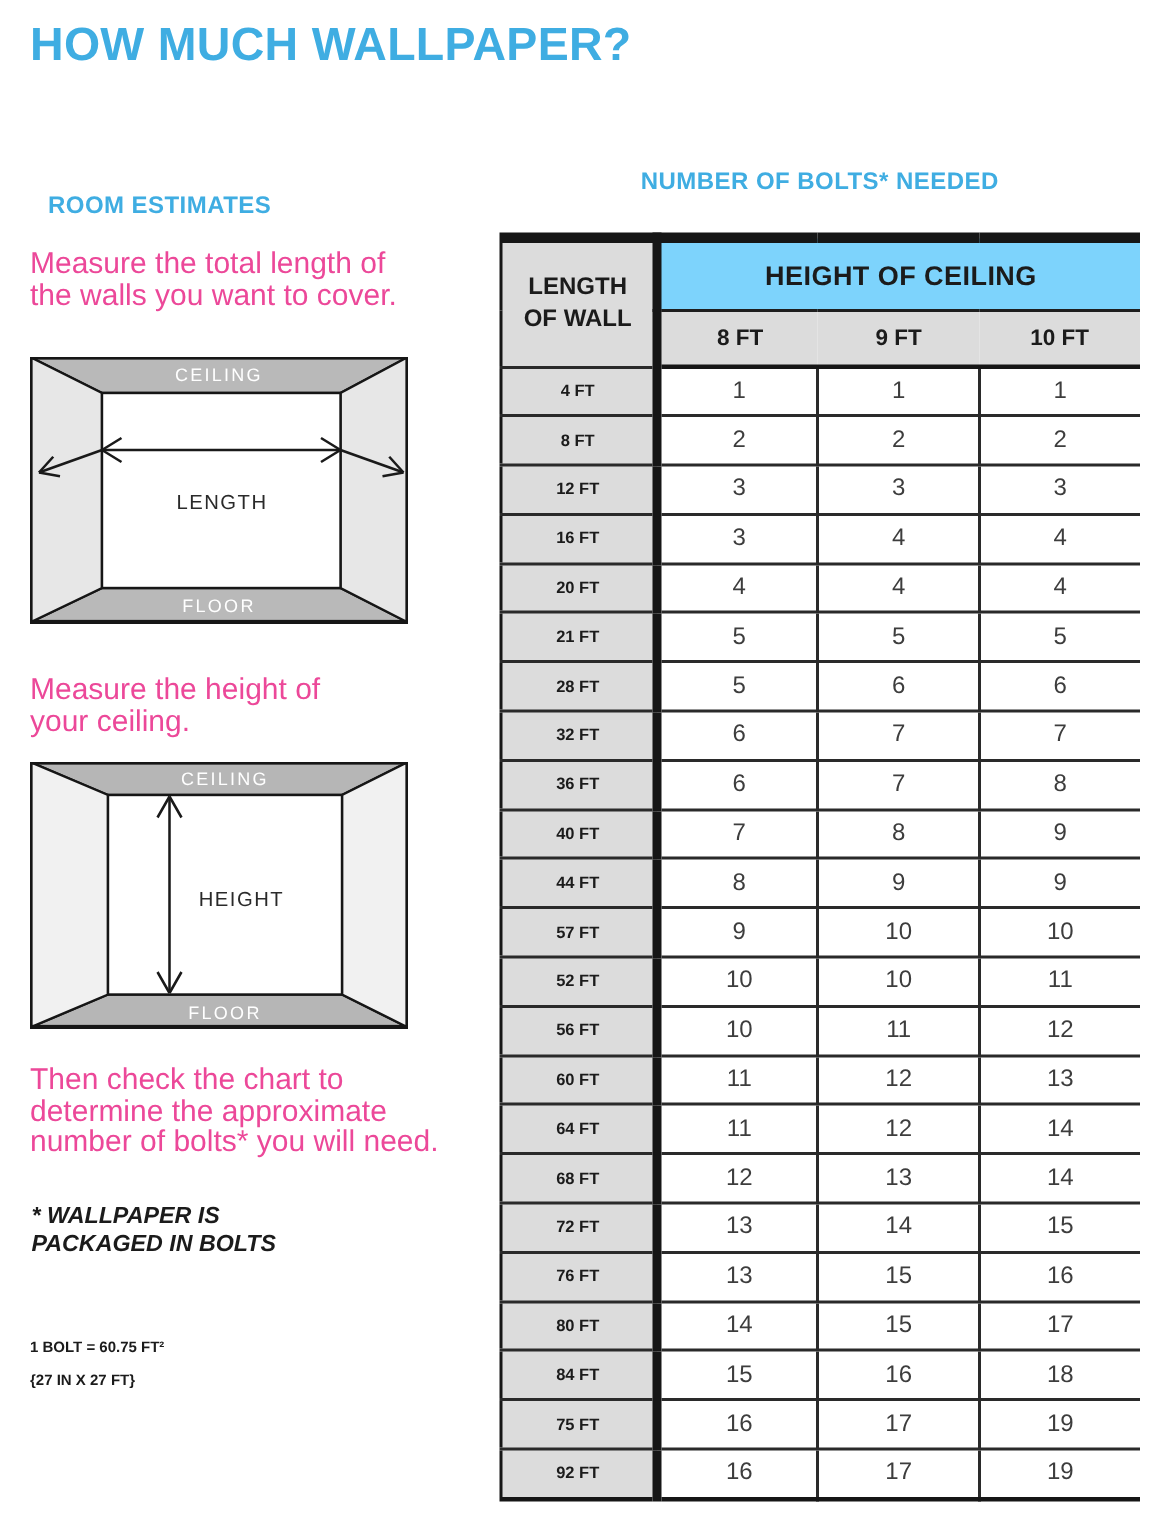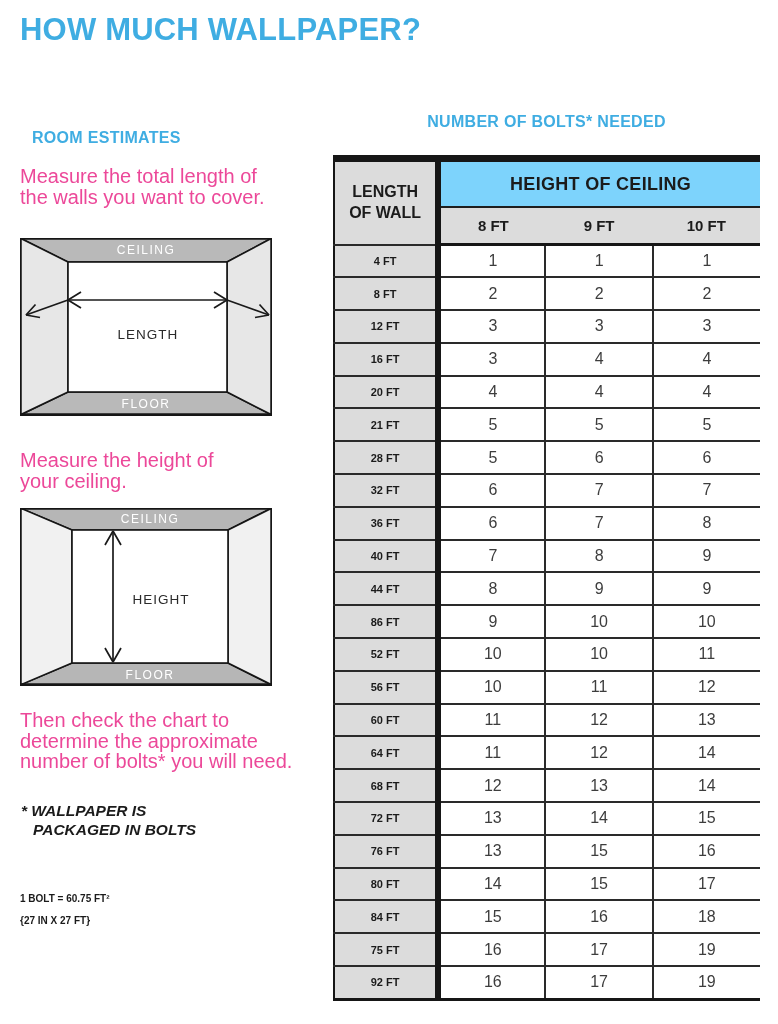--- a/index.html
+++ b/index.html
@@ -33,21 +33,21 @@
     left: 20px;
     font-size: 20px; line-height: 20.5px;
     white-space: pre-line;
     color: #ec4899;
   }
   .p1 { top: 166px; }
   .p2 { top: 440px; margin-top: 10px; }
   .p3 { top: 710px; }
 
   .footnote { left: 21px; top: 801px; font-size: 15.5px; font-weight: bold; line-height: 19px; color: #1b1b1b; font-style: italic; }
-  .footnote .line2 { margin-left: 12px; }
+  .footnote .line2 { }
   .bolt-spec { left: 20px; top: 888px; font-size: 10px; font-weight: bold; line-height: 22px; color: #1b1b1b; }
 
   
   .diagram1 { left: 20px; top: 238px; }
   .diagram2 { left: 20px; top: 508px; }
   .diag-band-text {
     fill: #ffffff; font-size: 12px; letter-spacing: 1.5px;
     font-family: "Liberation Sans", sans-serif;
   }
   .diag-measure-text {
@@ -252,21 +252,21 @@
             <td>8</td>
             <td>9</td>
           </tr>
           <tr>
             <th>44 FT</th>
             <td>8</td>
             <td>9</td>
             <td>9</td>
           </tr>
           <tr>
-            <th>86 FT</th>
+            <th>57 FT</th>
             <td>9</td>
             <td>10</td>
             <td>10</td>
           </tr>
           <tr>
             <th>52 FT</th>
             <td>10</td>
             <td>10</td>
             <td>11</td>
           </tr>

